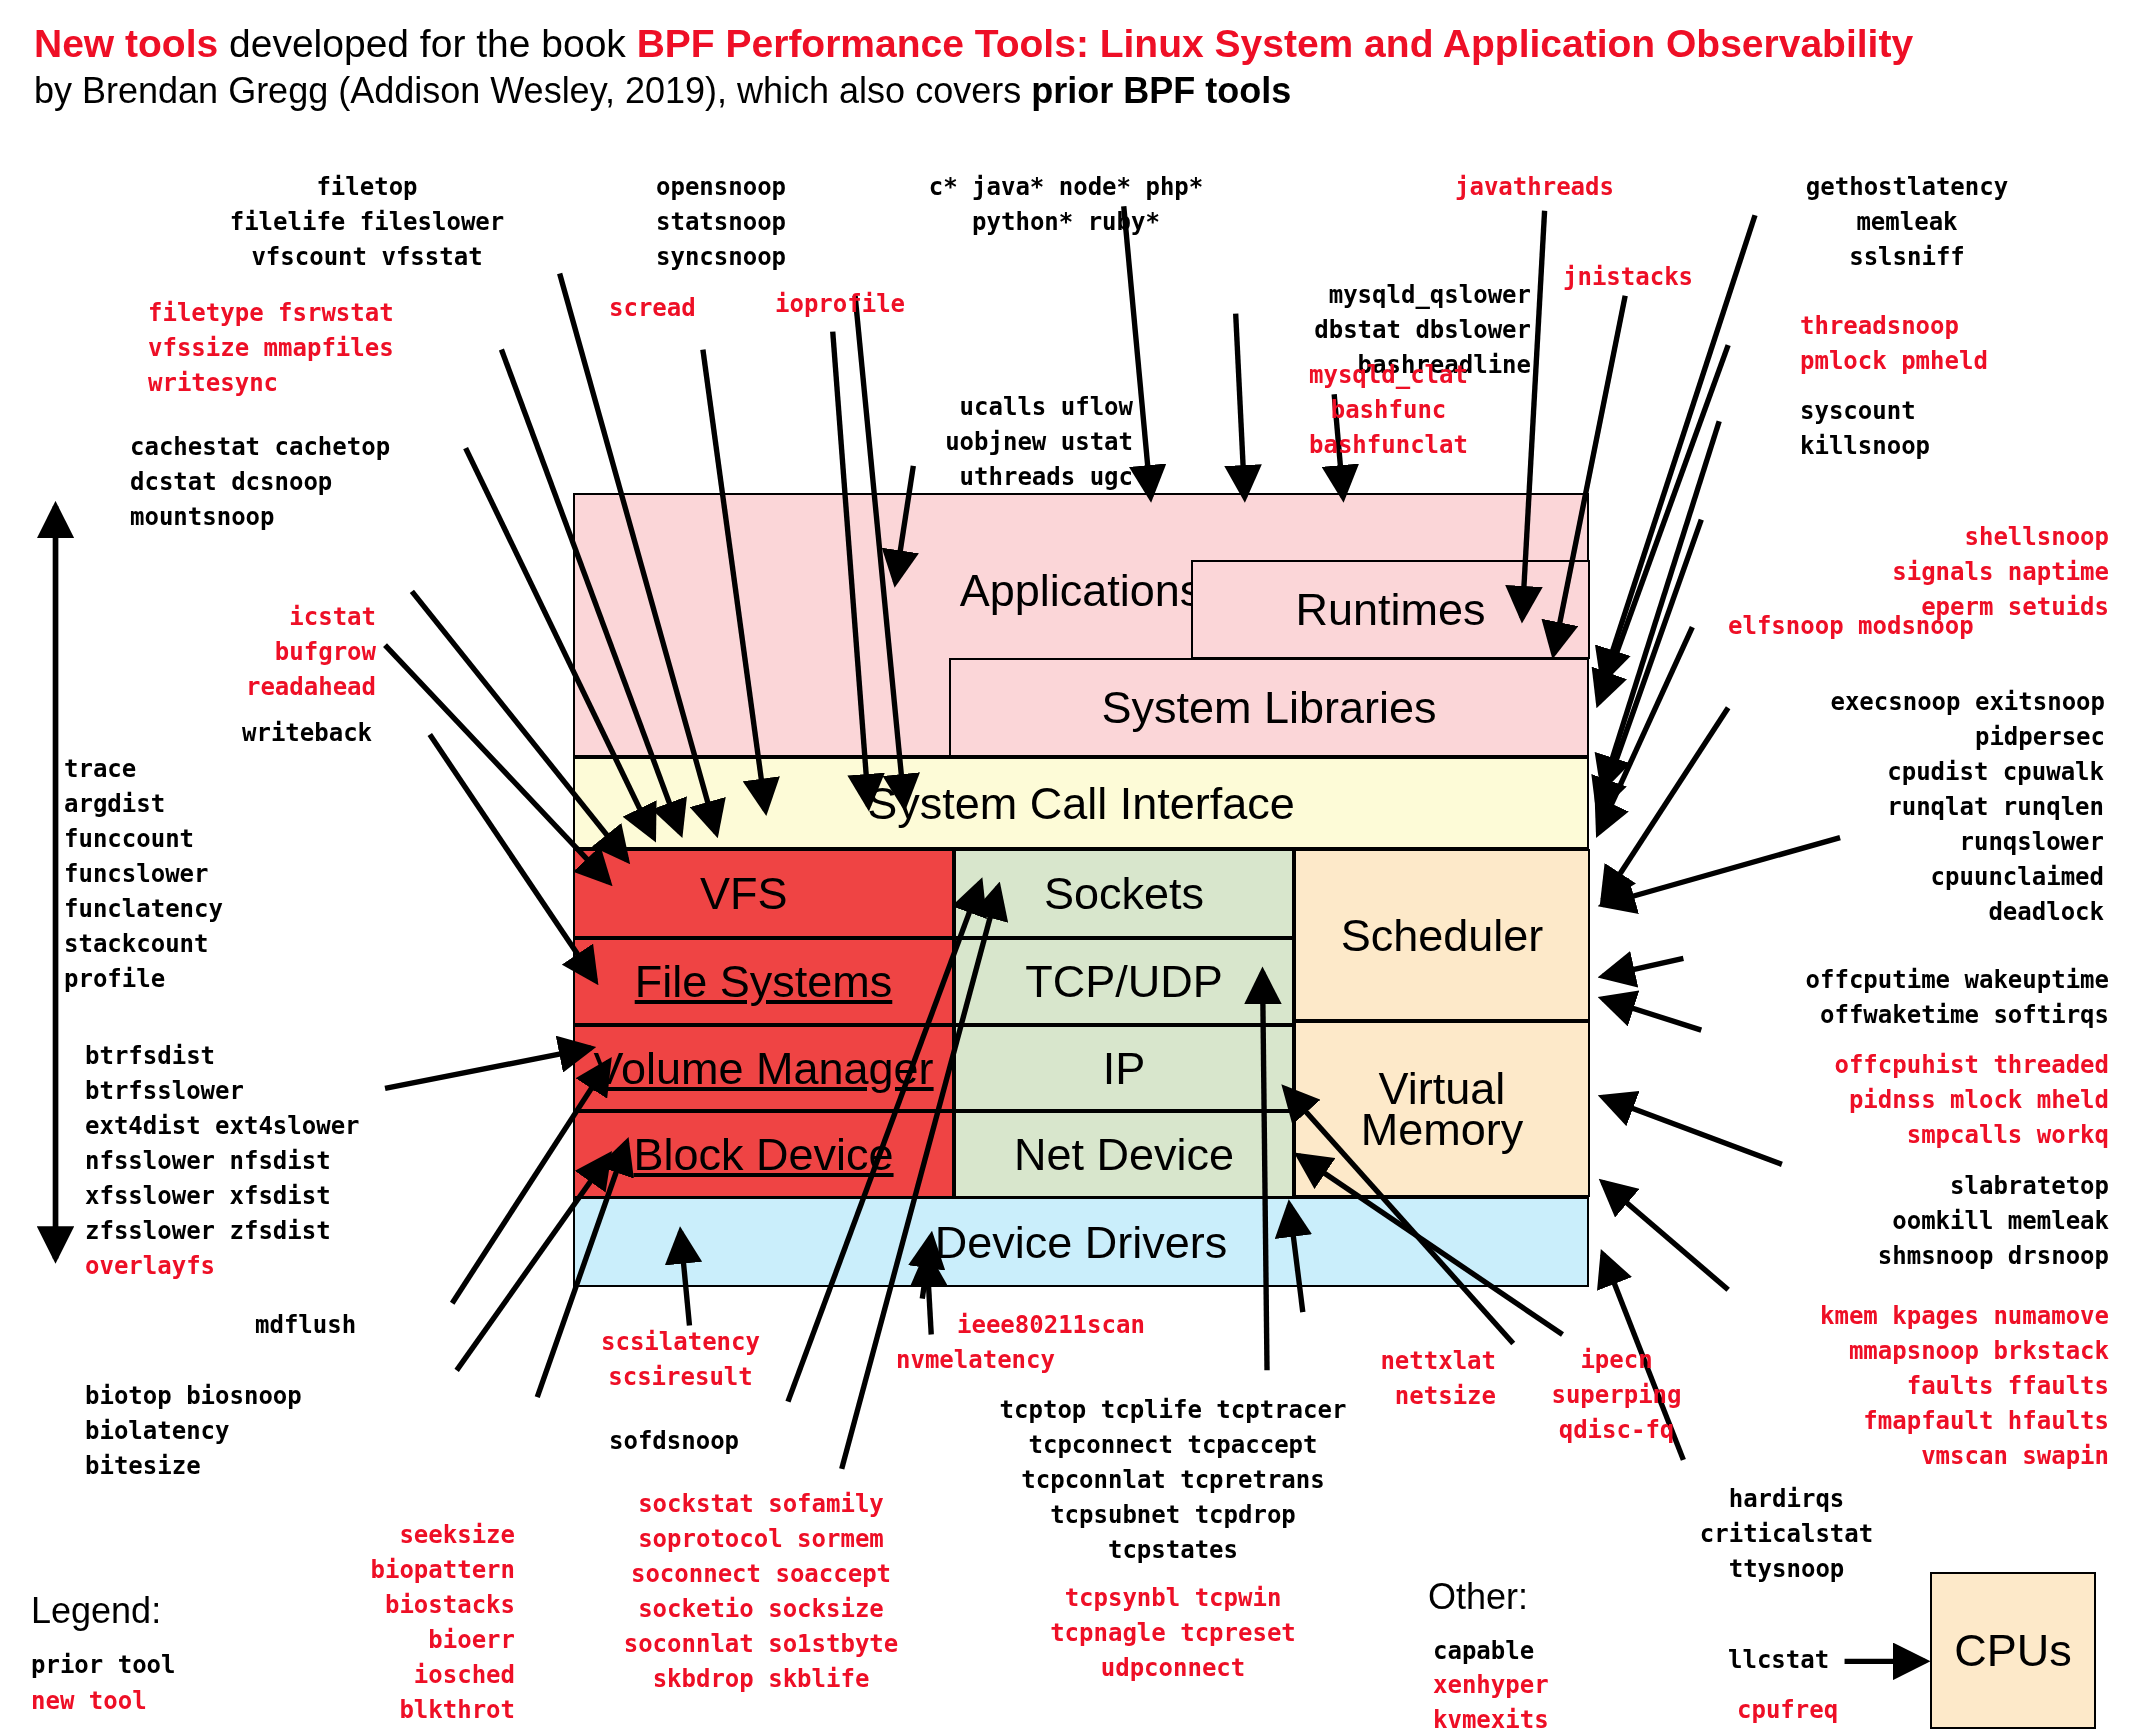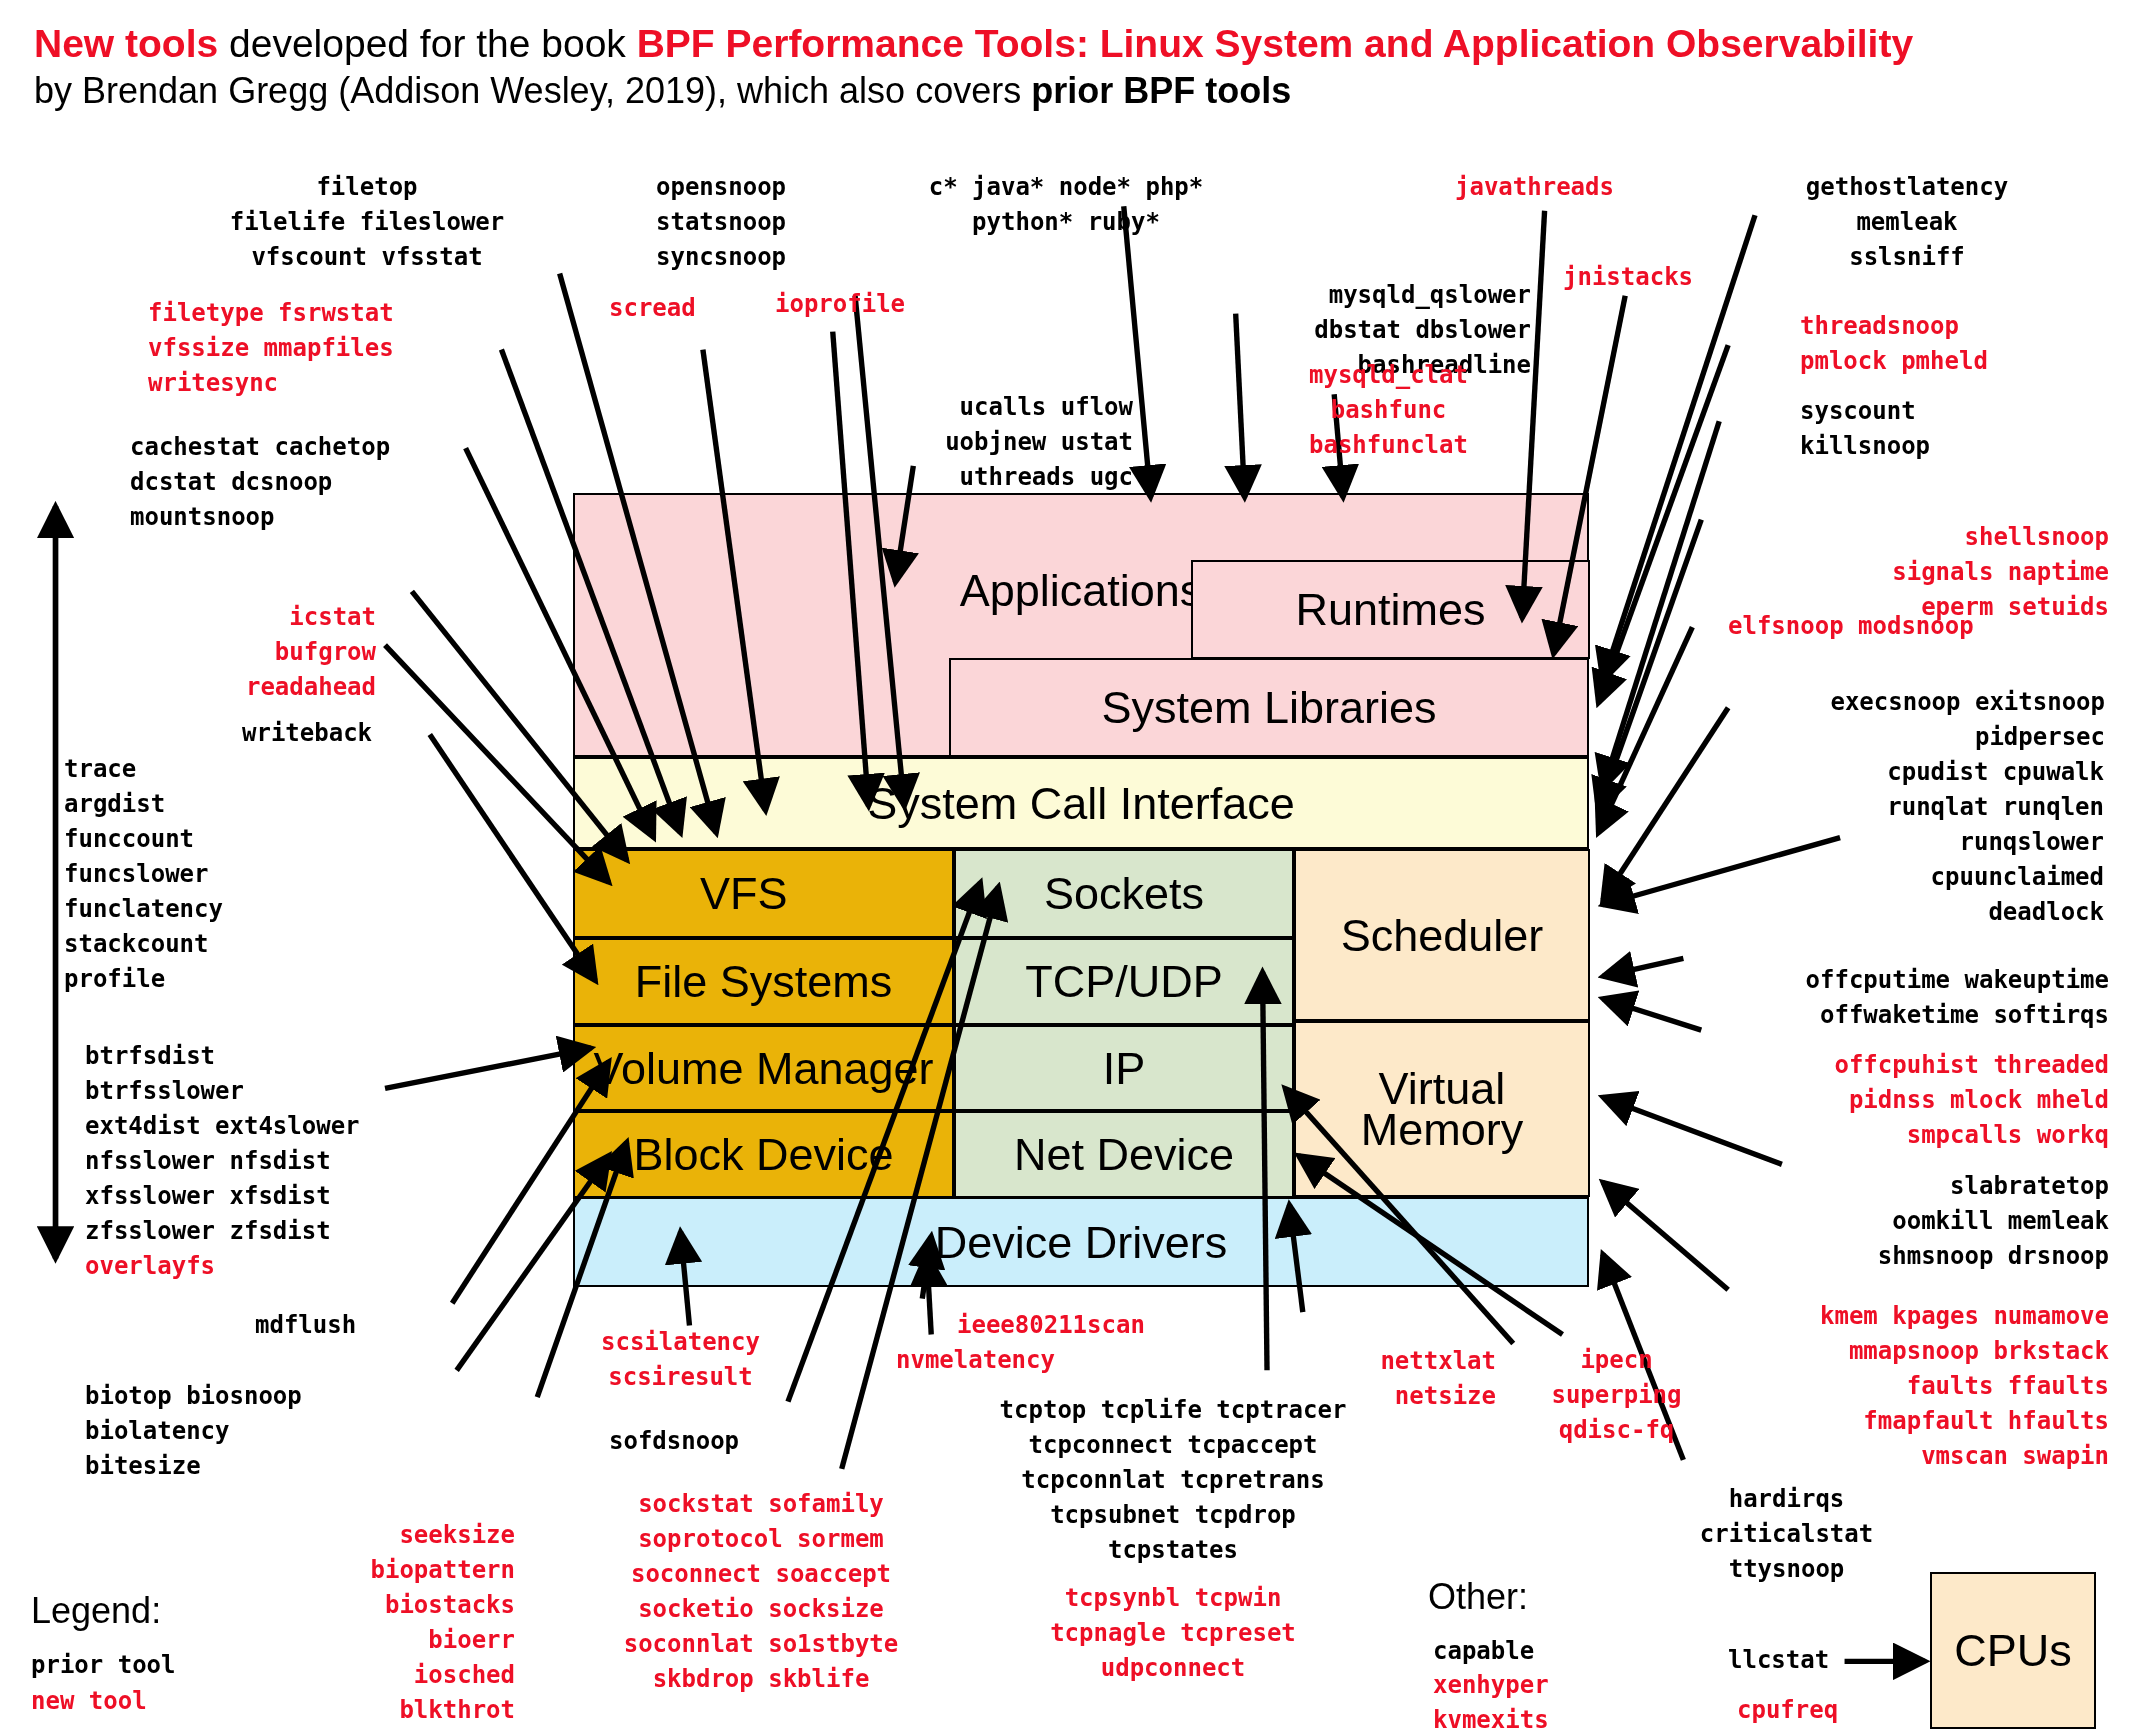--- a/index.html
+++ b/index.html
@@ -26,21 +26,21 @@
   .r{text-align:right;margin-top:36px;}
   .l{text-align:left;}
 
   
   .box{position:absolute;box-sizing:border-box;border:2.7px solid #000;
        display:flex;align-items:center;justify-content:center;
        font-family:"Liberation Sans", sans-serif;font-size:45px;color:#000;
        text-align:center;line-height:41px;}
   .pink{background:#fbd6d8;}
   .yell{background:#fdfbd7;}
-  .blue{background:#eab308;}
+  .blue{background:#ef4444;text-decoration:underline;}
   .green{background:#d8e6cc;}
   .orange{background:#fde9c9;}
   .cyan{background:#caeefb;}
 
   svg.ov{position:absolute;left:0;top:0;width:2149px;height:1736px;
          pointer-events:none;}
 
   .legendttl{position:absolute;font-family:"Liberation Sans", sans-serif;
              font-size:36px;color:#000;}
 </style>

